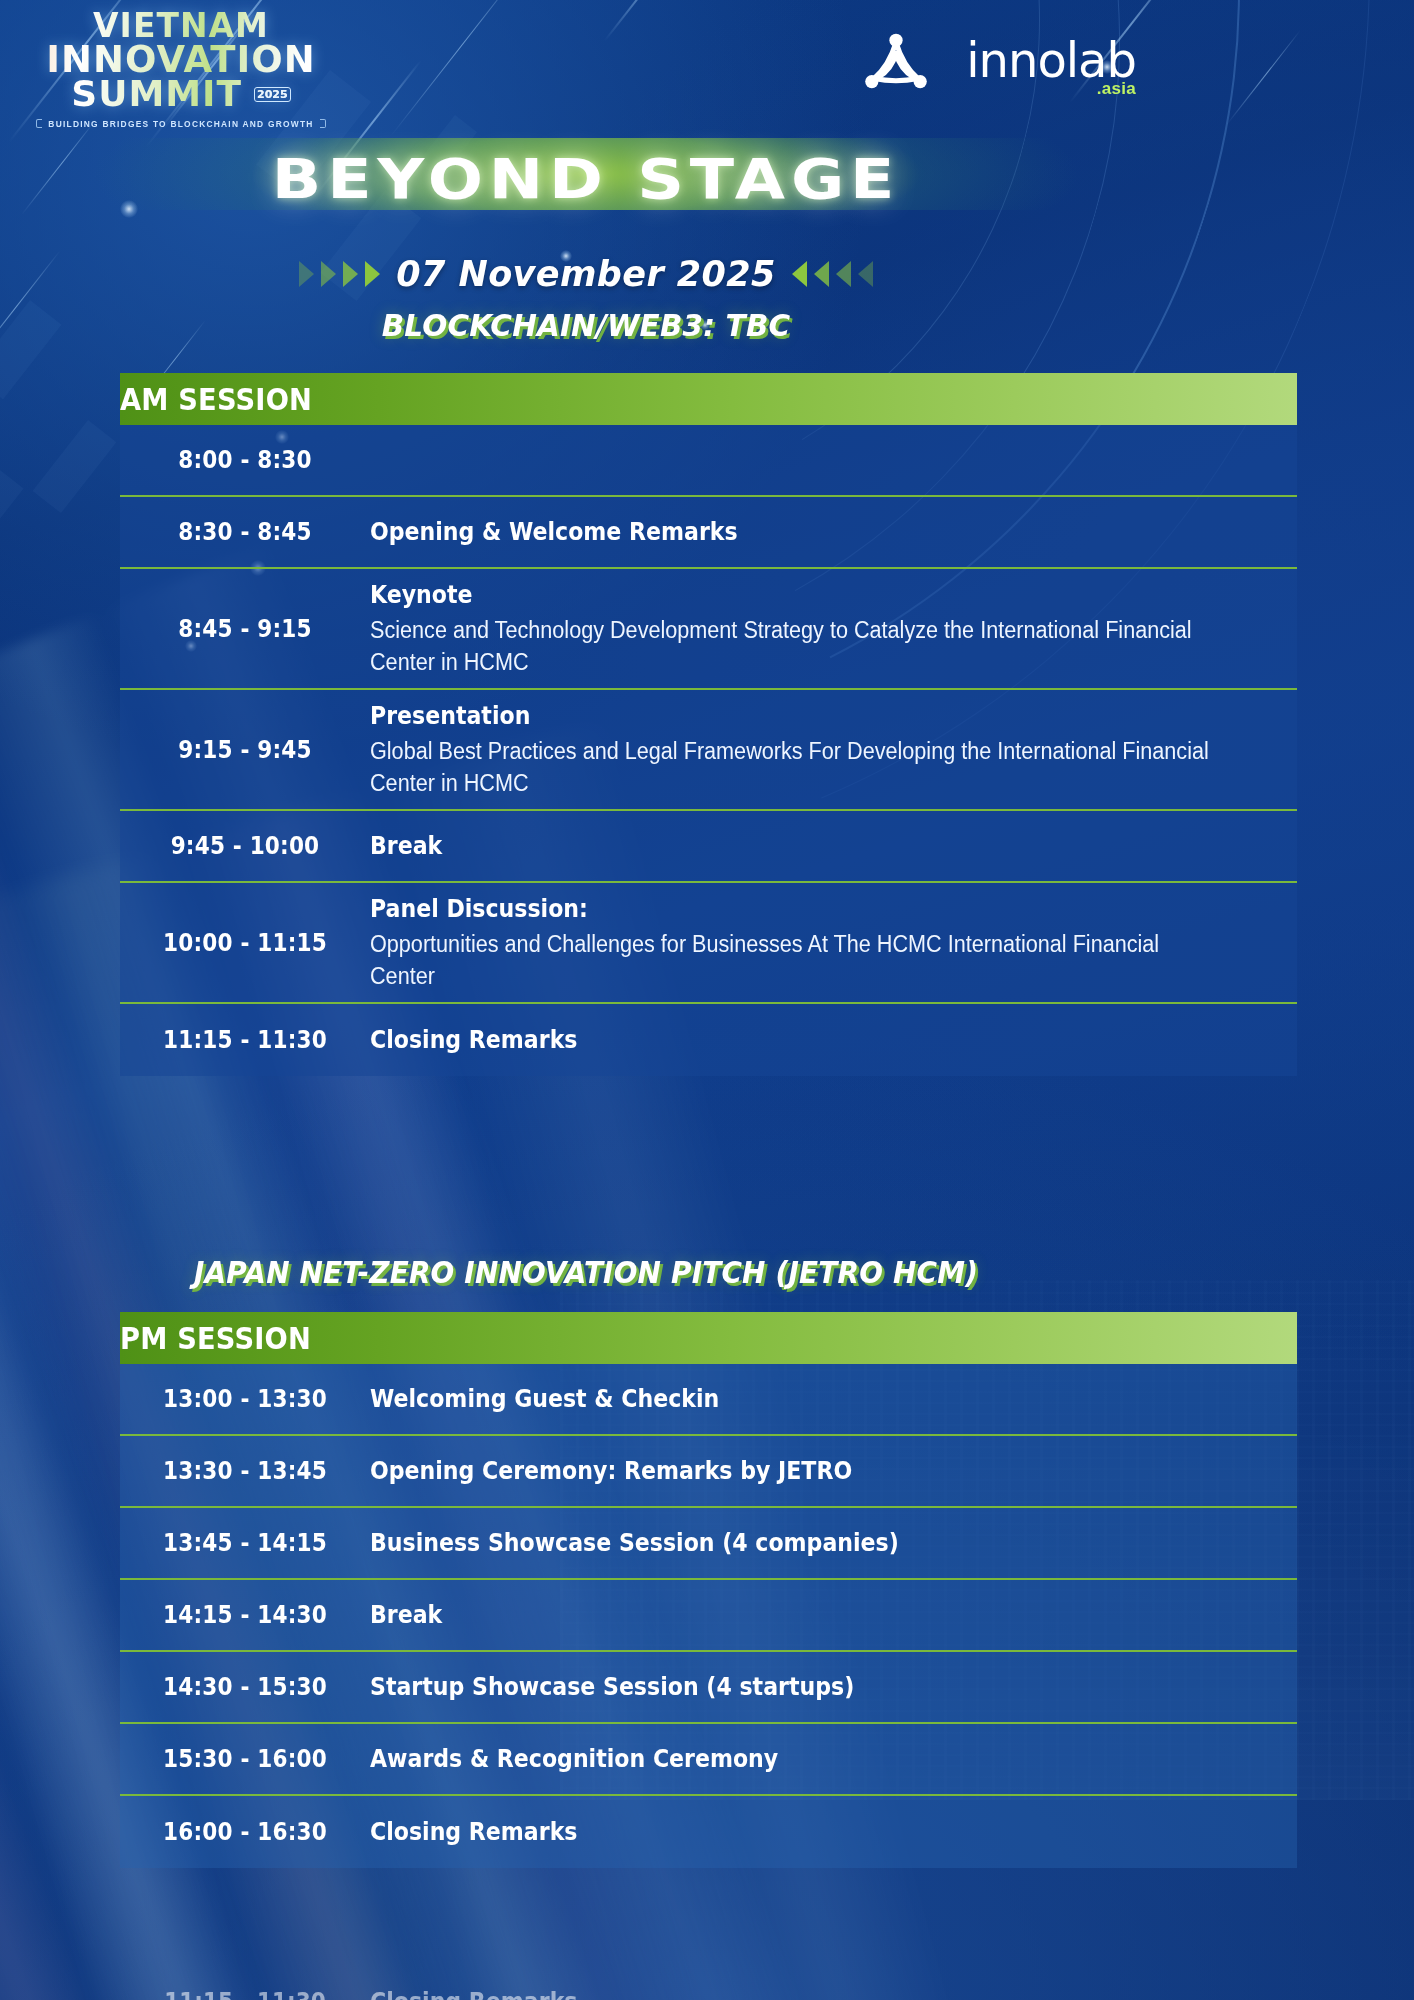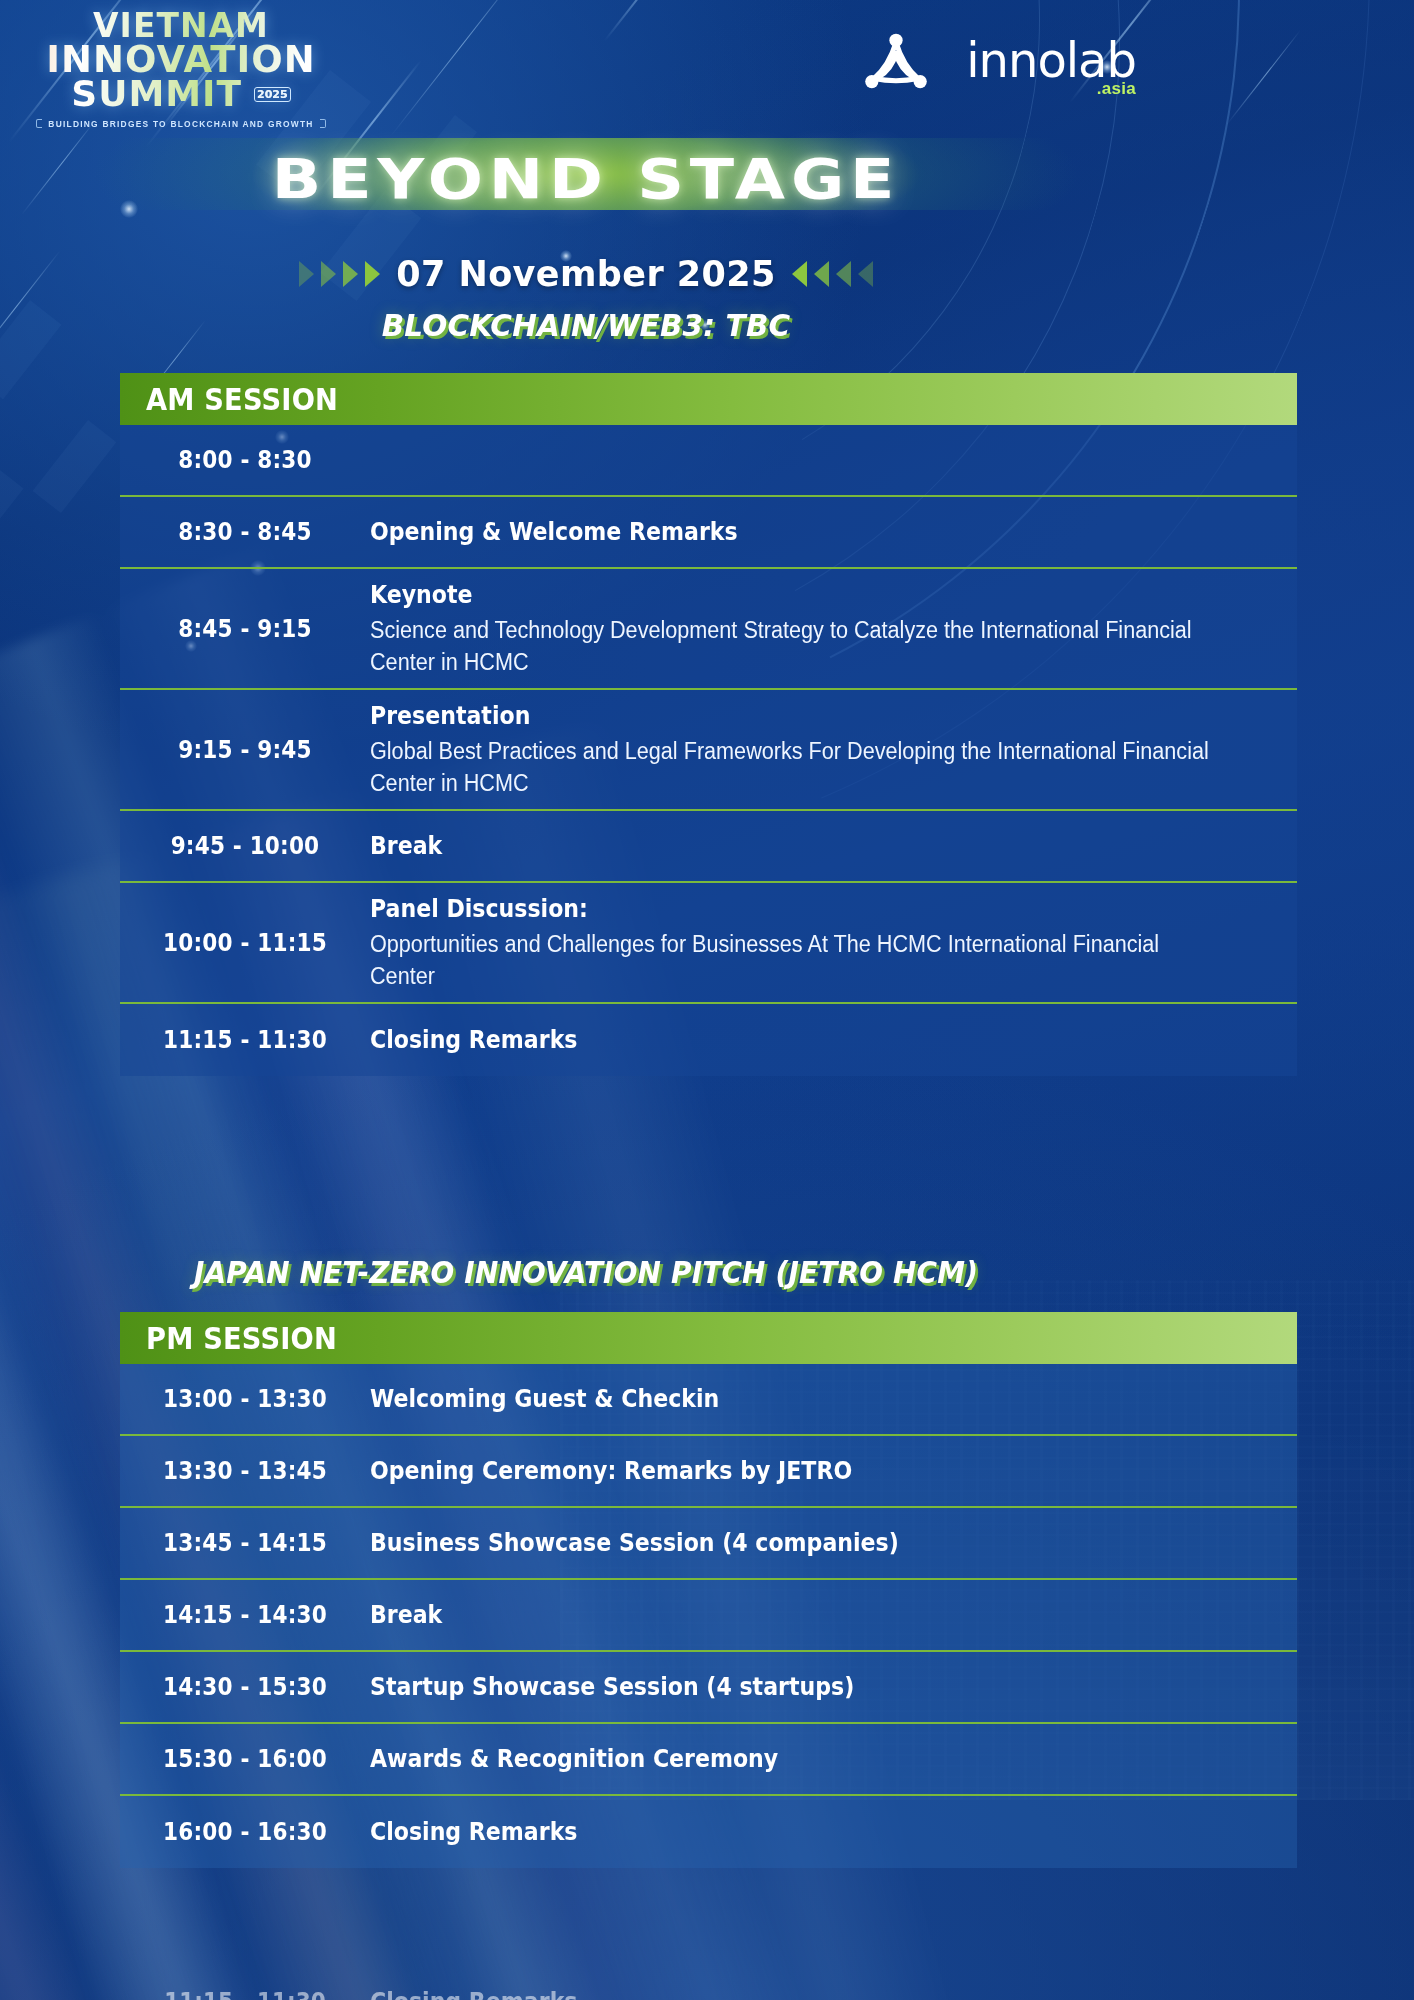--- a/index.html
+++ b/index.html
@@ -125,21 +125,21 @@
     position:absolute; left:0; right:0; top:146px; text-align:center;
     font-family:"DejaVu Sans", sans-serif;
     font-size:56px; font-weight:700; color:#ffffff; letter-spacing:5px;
     text-shadow:0 0 26px rgba(255,255,255,.55), 0 0 8px rgba(225,255,190,.6);
     transform:scaleX(1.16); transform-origin:center;
   }
 
   
   .date-row{
     position:absolute; left:0; right:0; top:252px; height:44px;
-    display:flex; align-items:center; justify-content:center; gap:16px;
+    display:flex; align-items:center; justify-content:center; gap:16px;font-style:italic;
   }
   .tri-grp{ display:flex; align-items:center; gap:7px; }
   .tri{ width:0;height:0; border-top:13px solid transparent; border-bottom:13px solid transparent; }
   .tri.r{ border-left:15px solid #8cc63f; }
   .tri.l{ border-right:15px solid #8cc63f; }
   .date-txt{
     font-size:35px; font-weight:700; color:#ffffff; letter-spacing:.4px;
     font-family:"DejaVu Sans", sans-serif;
     text-shadow:0 2px 5px rgba(0,0,0,.35);
   }
@@ -147,21 +147,21 @@
     position:absolute; left:0; right:0; top:307px; text-align:center;
     font-size:31px; font-weight:700; font-style:italic; color:#ffffff;
     letter-spacing:.2px; font-family:"DejaVu Sans", sans-serif;
     text-shadow:3px 3px 0 rgba(122,188,60,.92), 0 0 14px rgba(140,198,63,.35);
     transform:scaleX(.95); transform-origin:center;
   }
 
   
   .tbl{ position:absolute; left:120px; width:1177px; }
   .sess-head{
-    height:52px; display:flex; align-items:center; padding-left:26px;
+    height:52px; display:flex; align-items:center; 
     background:linear-gradient(90deg,#4f9116 0%,#65a322 22%,#84bc3f 52%,#9ccb5c 76%,#b2d97c 100%);
   }
   .sess-head span{
     color:#fff; font-size:31px; font-weight:700; letter-spacing:.2px;
     font-family:"DejaVu Sans", sans-serif; transform:scaleX(.88); transform-origin:left center;
   }
   .rows{ background:rgba(22,70,150,.55); }
   .rows.pm{ background:rgba(38,98,175,.42); }
   .row{
     display:flex; align-items:center; min-height:72px;

